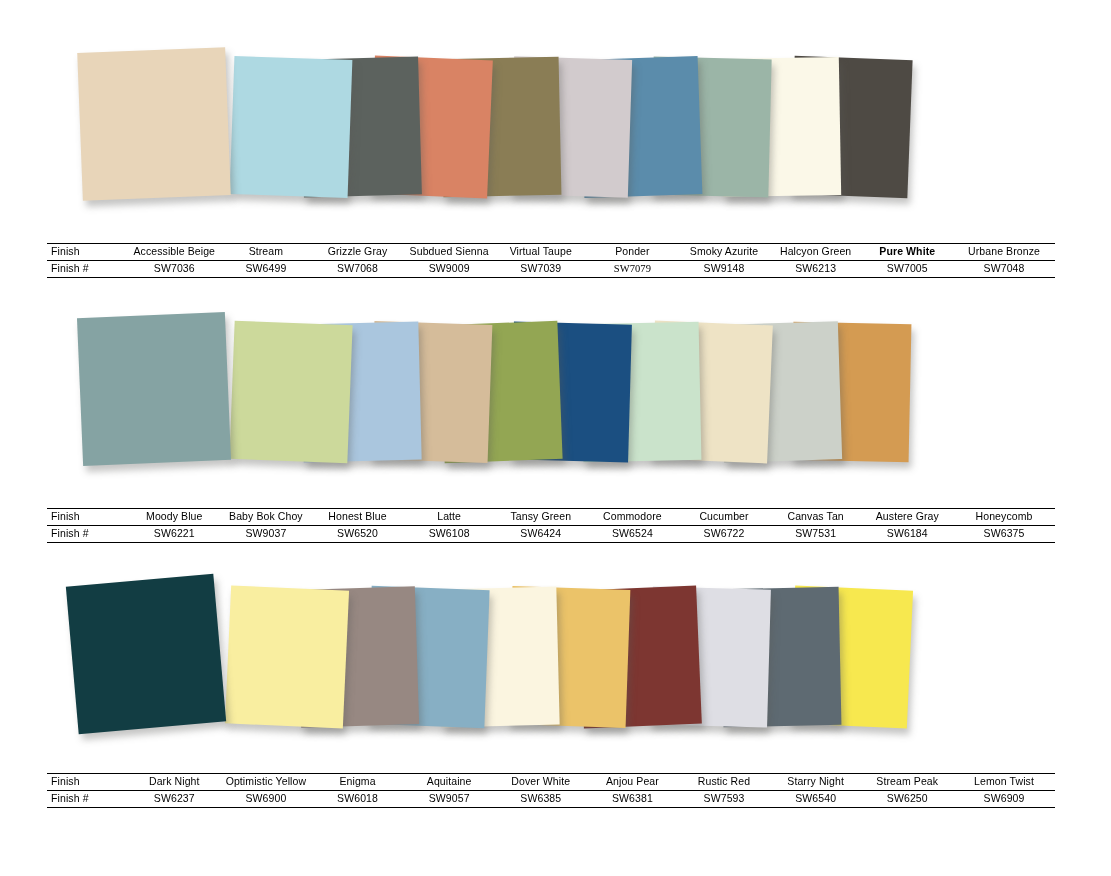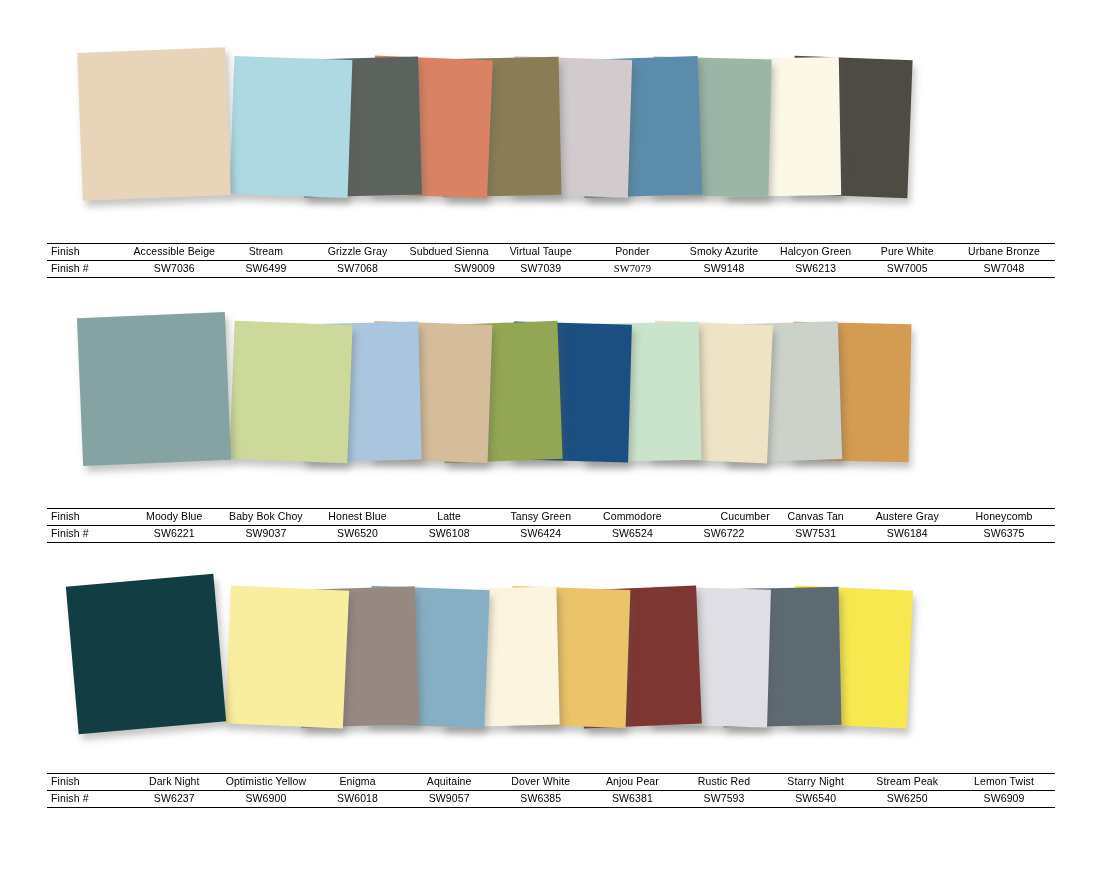--- a/index.html
+++ b/index.html
@@ -118,29 +118,29 @@
         <tr class="head-row">
           <td class="rowlabel">Finish</td>
         <td style="width: 90px;">Accessible Beige</td>
             <td style="width: 90px;">Stream</td>
             <td style="width: 90px;">Grizzle Gray</td>
             <td style="width: 90px;">Subdued Sienna</td>
             <td style="width: 90px;">Virtual Taupe</td>
             <td style="width: 90px;">Ponder</td>
             <td style="width: 90px;">Smoky Azurite</td>
             <td style="width: 90px;">Halcyon Green</td>
-            <td style="width: 90px;">Pure White</td>
+            <td style="width: 90px; font-weight: bold;">Pure White</td>
             <td style="width: 100px;">Urbane Bronze</td>
           </tr>
         <tr class="num-row">
           <td class="rowlabel">Finish #</td>
         <td style="width: 90px;">SW7036</td>
             <td style="width: 90px;">SW6499</td>
             <td style="width: 90px;">SW7068</td>
-            <td style="width: 90px; text-align: right;">SW9009</td>
+            <td style="width: 90px;">SW9009</td>
             <td style="width: 90px;">SW7039</td>
             <td style="width: 90px; font-family: Liberation Serif, serif;">SW7079</td>
             <td style="width: 90px;">SW9148</td>
             <td style="width: 90px;">SW6213</td>
             <td style="width: 90px;">SW7005</td>
             <td style="width: 100px;">SW7048</td>
           </tr>
       </tbody>
     </table>
   </div>
@@ -161,21 +161,21 @@
     <table class="legend">
       <tbody>
         <tr class="head-row">
           <td class="rowlabel">Finish</td>
         <td style="width: 90px;">Moody Blue</td>
             <td style="width: 90px;">Baby Bok Choy</td>
             <td style="width: 90px;">Honest Blue</td>
             <td style="width: 90px;">Latte</td>
             <td style="width: 90px;">Tansy Green</td>
             <td style="width: 90px;">Commodore</td>
-            <td style="width: 90px; text-align: right;">Cucumber</td>
+            <td style="width: 90px;">Cucumber</td>
             <td style="width: 90px;">Canvas Tan</td>
             <td style="width: 90px;">Austere Gray</td>
             <td style="width: 100px;">Honeycomb</td>
           </tr>
         <tr class="num-row">
           <td class="rowlabel">Finish #</td>
         <td style="width: 90px;">SW6221</td>
             <td style="width: 90px;">SW9037</td>
             <td style="width: 90px;">SW6520</td>
             <td style="width: 90px; text-align: center;">SW6108</td>

